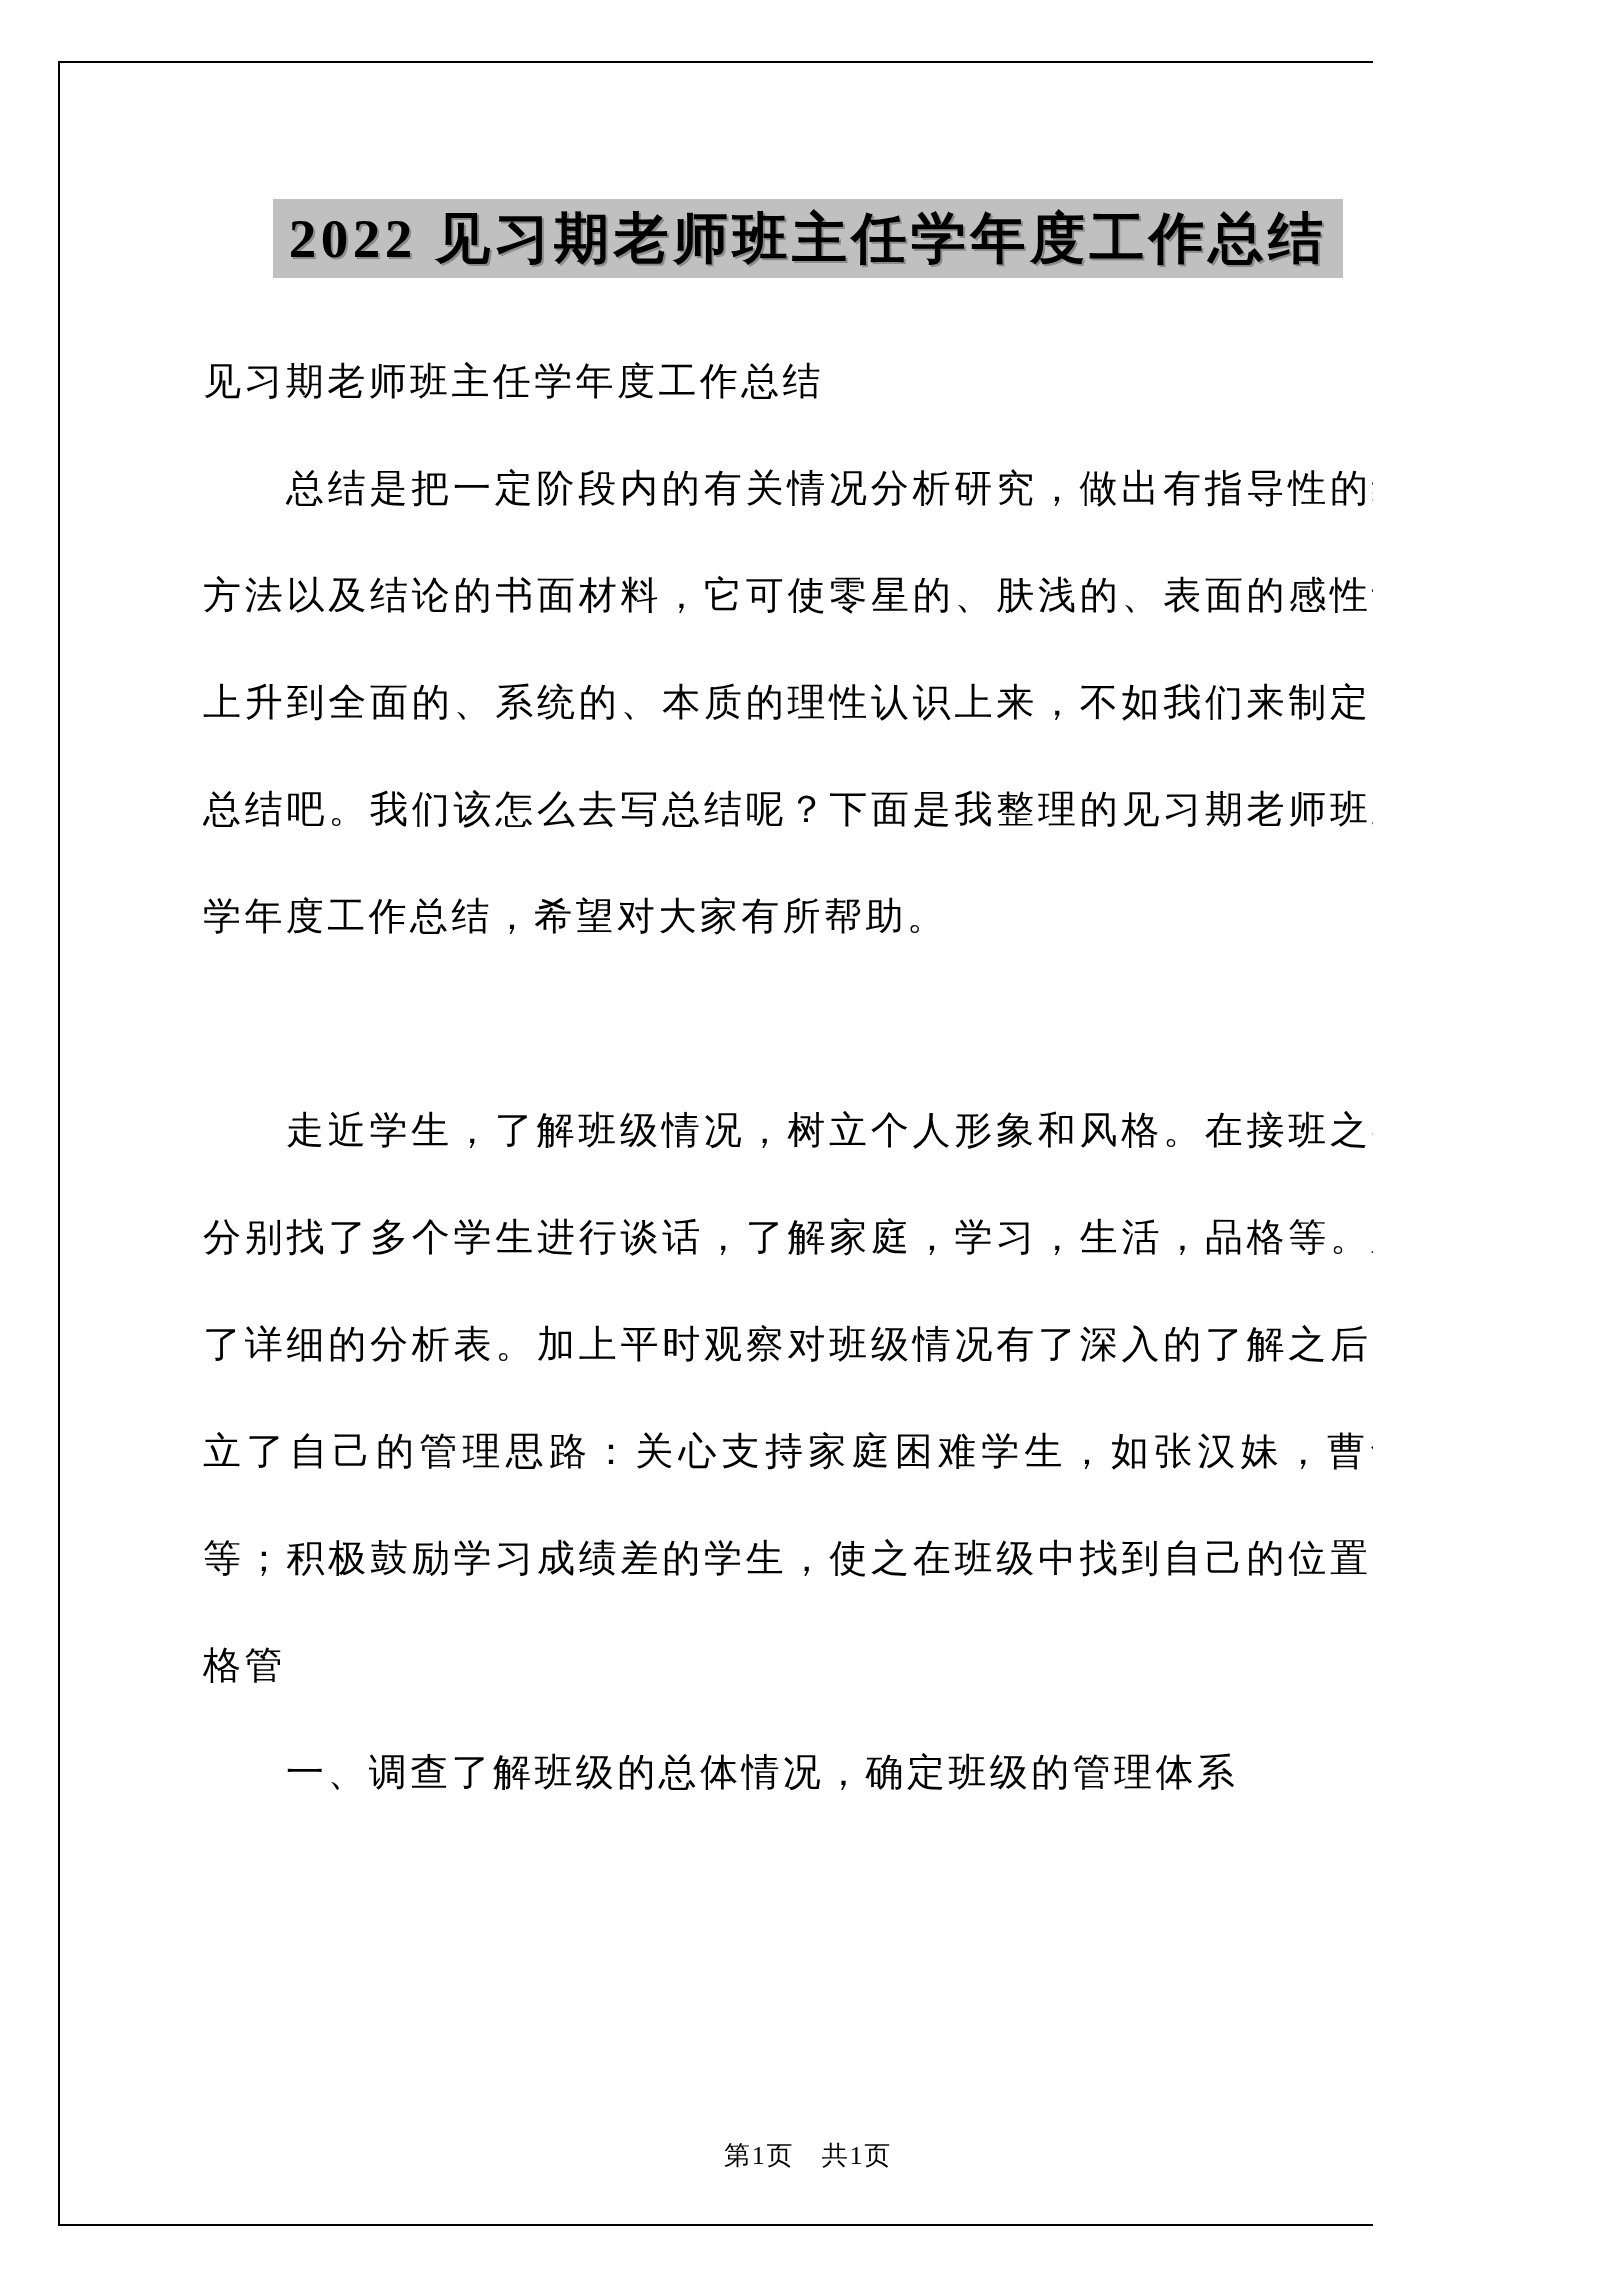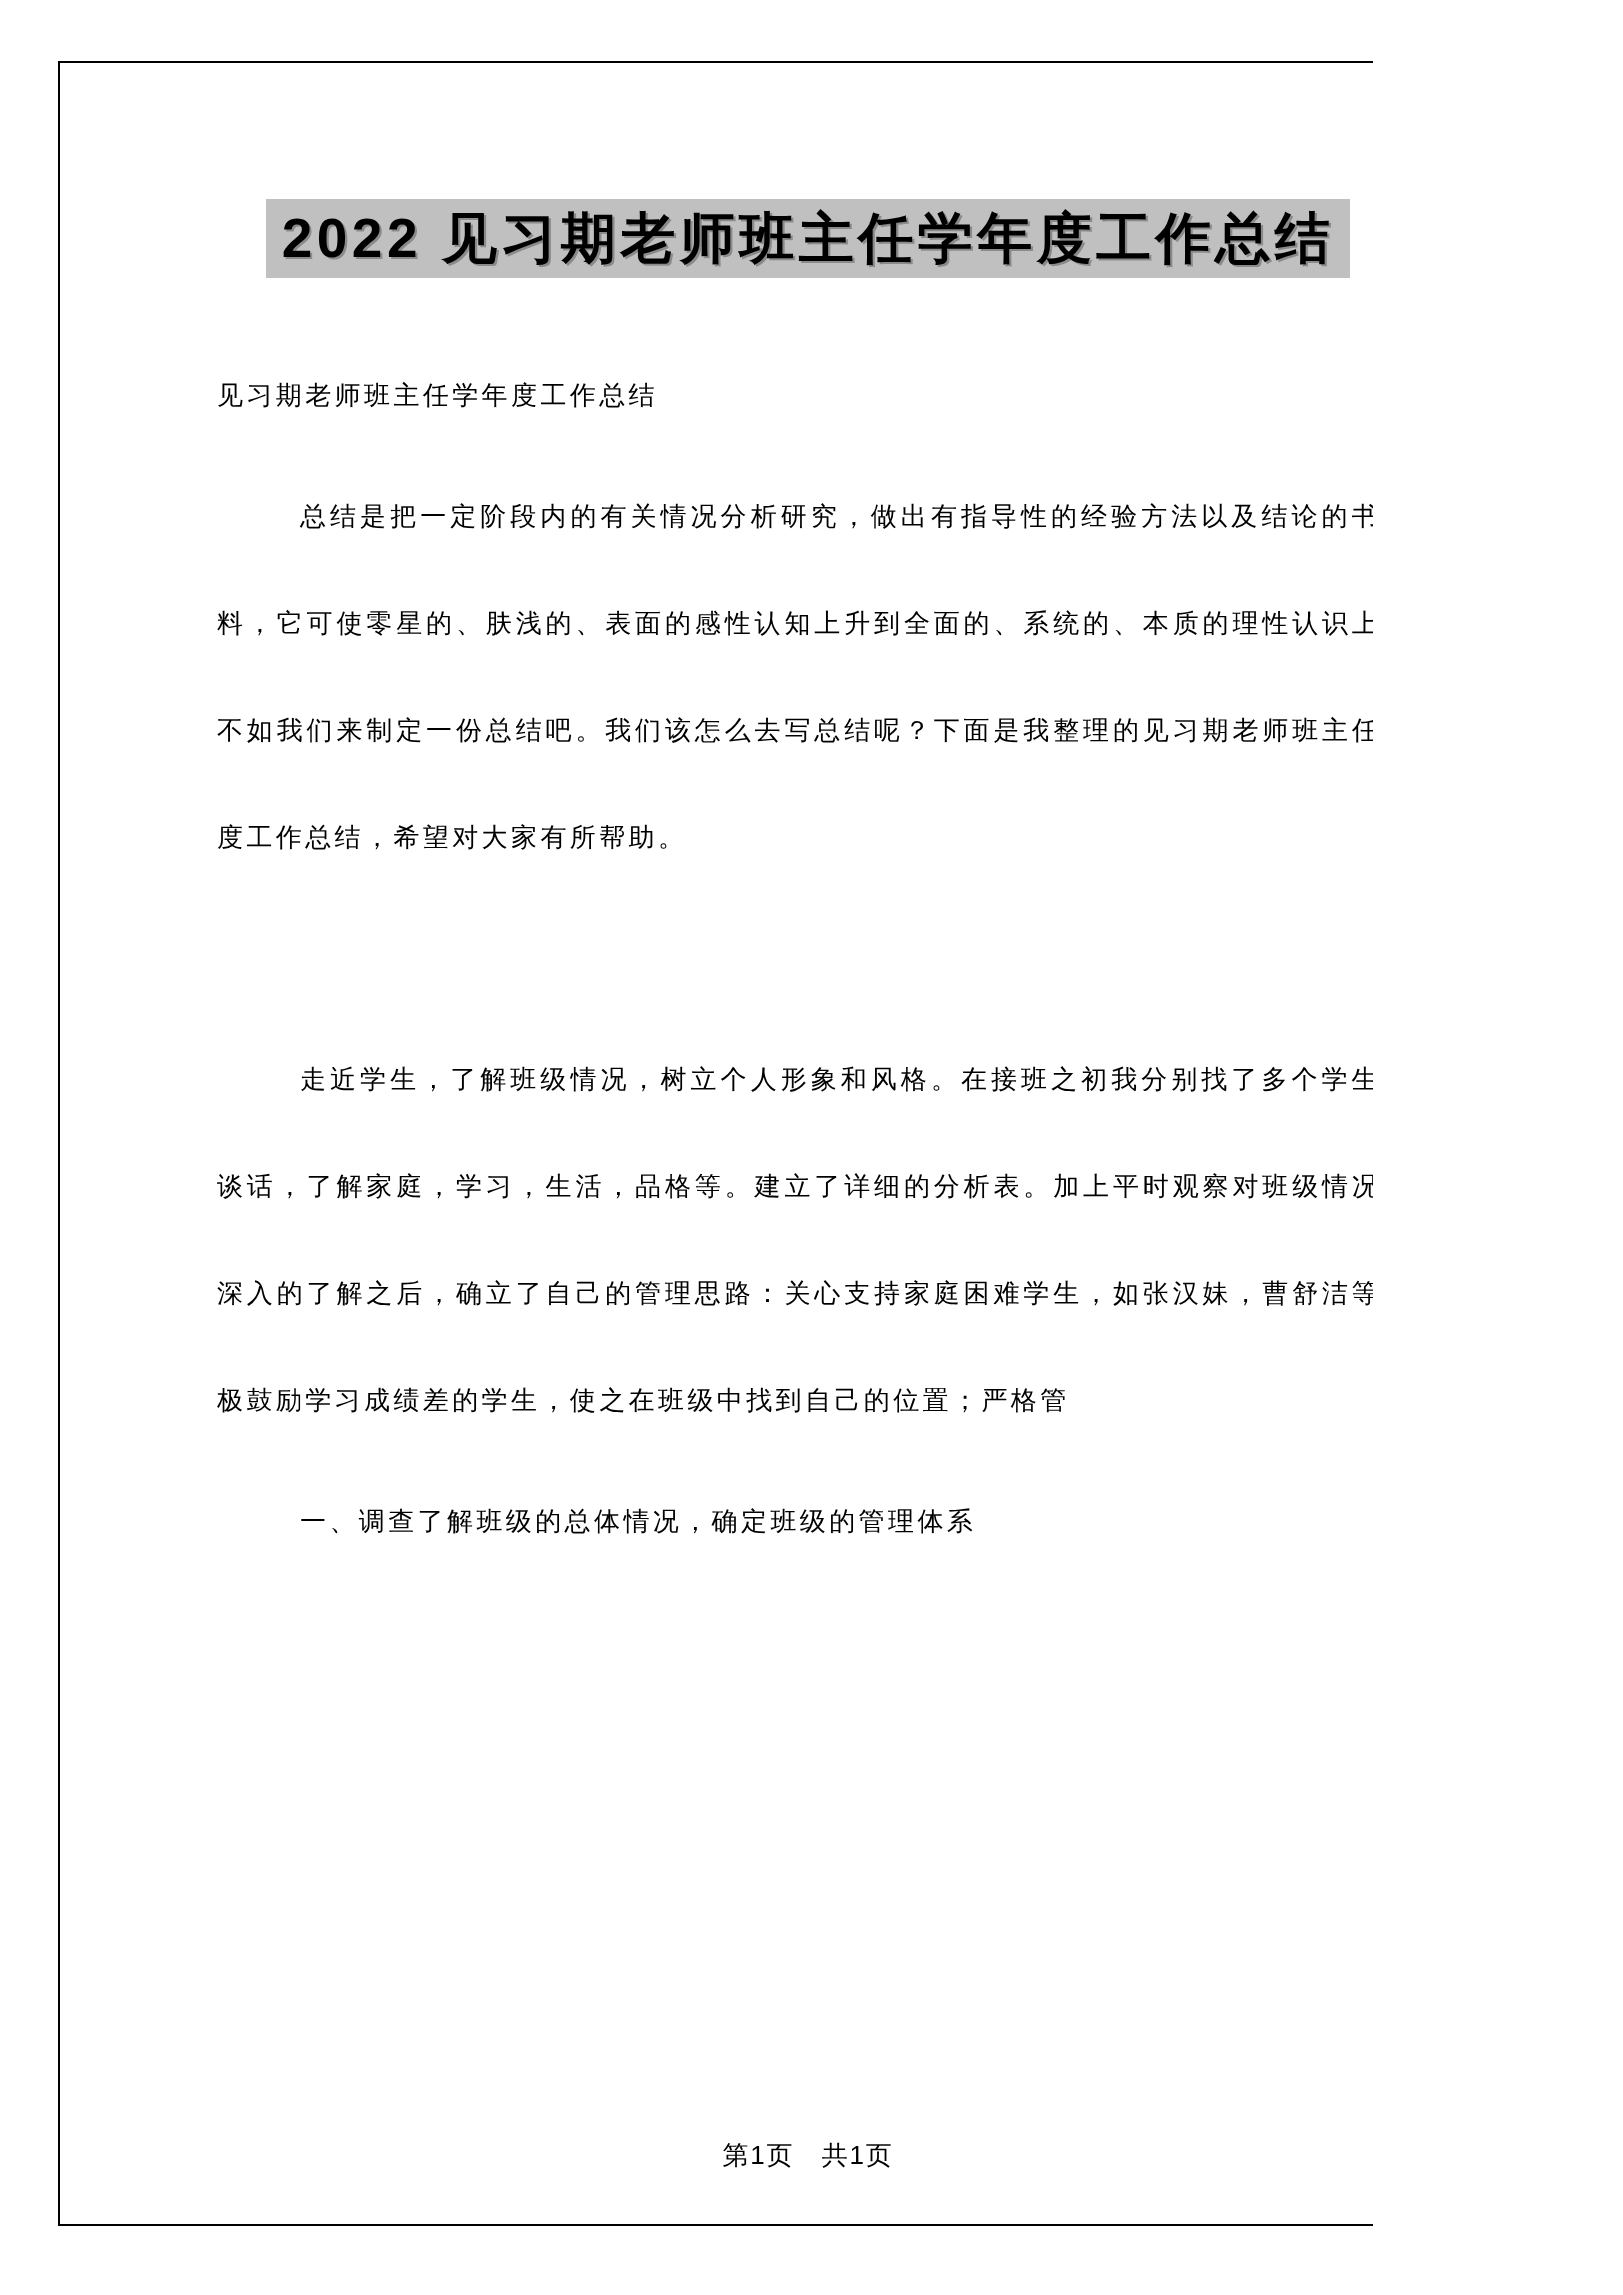--- a/index.html
+++ b/index.html
@@ -5,21 +5,21 @@
   html, body {
     margin: 0;
     padding: 0;
     background: #ffffff;
   }
   .canvas {
     position: relative;
     width: 1373px;
     height: 2295px;
     background: #ffffff;
-    font-family: Liberation Sans, sans-serif;
+    font-family: Liberation Serif, serif;
     color: #000000;
     overflow: hidden;
   }
   .page-border {
     position: absolute;
     left: 58px;
     top: 61px;
     width: 1496px;
     height: 2165px;
     border: 2.8px solid #000000;
@@ -42,22 +42,22 @@
     text-shadow: 2.2px 2.2px 0 rgba(0,0,0,0.28);
     white-space: nowrap;
   }
   .doc-body {
     position: absolute;
     left: 203px;
     top: 328px;
     width: 1252px;
   }
   .para {
-    margin: 14px;
-    font-size: 26px;
+    margin: 0;
+    font-size: 38px;
     line-height: 107px;
     letter-spacing: 3.4px;
     text-align: justify;
     text-justify: inter-ideograph;
     word-break: break-all;
   }
   .para.indent { text-indent: 83px; }
   .para.empty  { min-height: 107px; }
   .footer {
     position: absolute;

